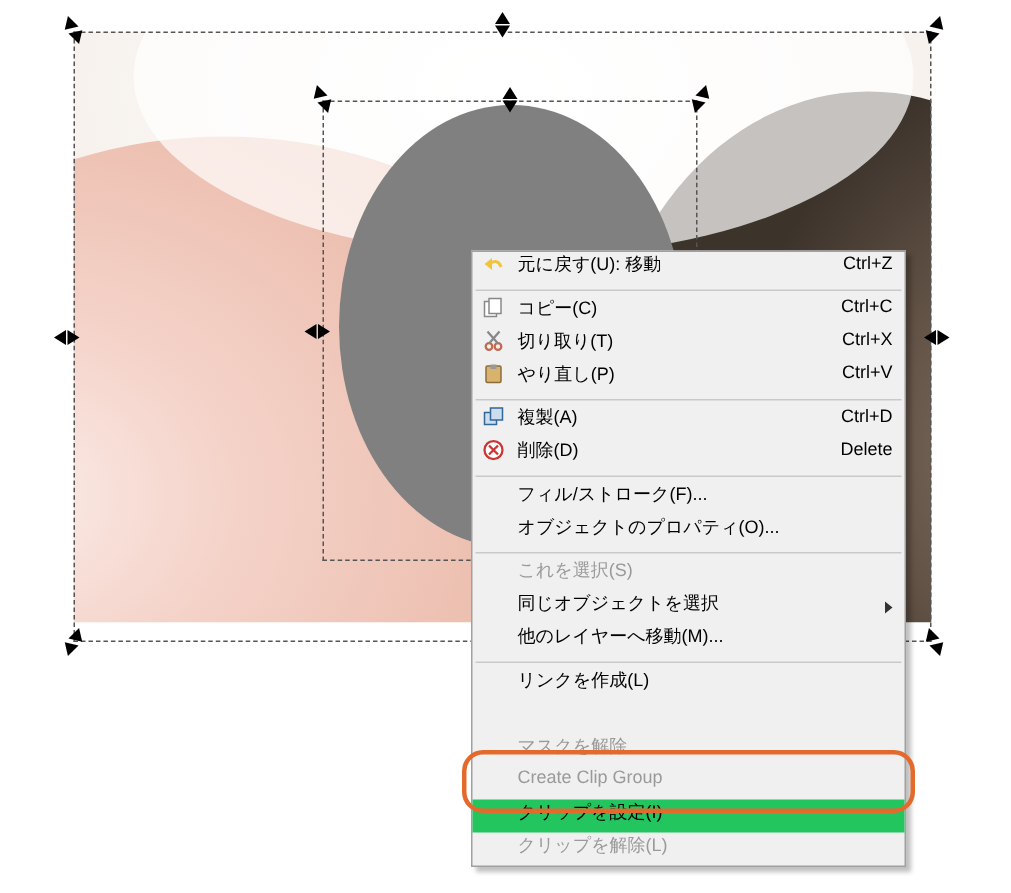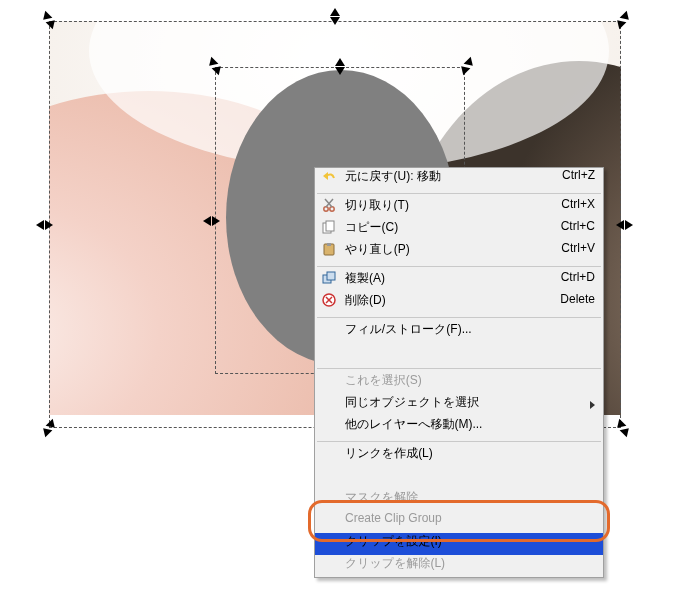--- a/index.html
+++ b/index.html
@@ -23,21 +23,21 @@
   .circle{position:absolute;left:226px;top:70px;width:230px;height:295px;background:#808080;border-radius:50%}
   
   .menu{position:absolute;left:314px;top:167px;width:288px;background:#f0f0f0;border:1px solid #a0a0a0;box-shadow:3px 3px 3px rgba(0,0,0,.25)}
   .menu .row{display:flex;height:22px;padding:0 8px 0 4px;position:relative}
   .menu .ic{width:20px;height:16px;flex:0 0 20px;display:flex;align-items:center;justify-content:center}
   .menu .lbl{flex:1 1 auto;color:#000;padding-left:6px;white-space:nowrap}
   .menu .shc{flex:0 0 auto;color:#000;padding-left:10px}
   .menu .row.sub::after{content:"";position:absolute;right:8px;top:7px;border-top:4px solid transparent;border-bottom:4px solid transparent;border-left:5px solid #333}
   .menu .row.disabled .lbl,.menu .row.disabled .shc{color:#9a9a9a}
   .menu .sep{height:1px;margin:3px 2px;background:#c9c9c9}
-  .menu .row.hl{background:#1d4ed8}
+  .menu .row.hl{background:#22c55e}
   
   .annot{position:absolute;left:308px;top:500px;width:302px;height:42px;border:3px solid #e36a2c;border-radius:14px;box-sizing:border-box;pointer-events:none}
   
   svg{display:block}
 </style>
 </head>
 <body>
 
 <div class="stage">
 
@@ -130,41 +130,41 @@
             <path d="M4 6 Q10 2 12 8" stroke="#f2c43a" fill="none" stroke-width="2"></path>
           </svg>
         </span>
         <span class="lbl">元に戻す(U): 移動</span>
         <span class="shc">Ctrl+Z</span>
       </div>
       <div class="sep"></div>
       <div class="row">
         <span class="ic">
           <svg width="14" height="14">
+            <rect x="1" y="3" width="8" height="10" fill="#fff" stroke="#888"></rect>
+            <rect x="4" y="1" width="8" height="10" fill="#fff" stroke="#888"></rect>
+          </svg>
+        </span>
+        <span class="lbl">コピー(C)</span>
+        <span class="shc">Ctrl+C</span>
+      </div>
+      <div class="row">
+        <span class="ic">
+          <svg width="14" height="14">
             <circle cx="4" cy="11" r="2.2" fill="none" stroke="#c1694f" stroke-width="1.5"></circle>
             <circle cx="10" cy="11" r="2.2" fill="none" stroke="#c1694f" stroke-width="1.5"></circle>
             <path d="M3 1 L10 9 M11 1 L4 9" stroke="#888" stroke-width="1.5"></path>
           </svg>
         </span>
         <span class="lbl">切り取り(T)</span>
         <span class="shc">Ctrl+X</span>
       </div>
       <div class="row">
         <span class="ic">
           <svg width="14" height="14">
-            <rect x="1" y="3" width="8" height="10" fill="#fff" stroke="#888"></rect>
-            <rect x="4" y="1" width="8" height="10" fill="#fff" stroke="#888"></rect>
-          </svg>
-        </span>
-        <span class="lbl">コピー(C)</span>
-        <span class="shc">Ctrl+C</span>
-      </div>
-      <div class="row">
-        <span class="ic">
-          <svg width="14" height="14">
             <rect x="2" y="2" width="10" height="11" rx="1" fill="#d9b36c" stroke="#8a6d3b"></rect>
             <rect x="5" y="1" width="4" height="3" fill="#999"></rect>
           </svg>
         </span>
         <span class="lbl">やり直し(P)</span>
         <span class="shc">Ctrl+V</span>
       </div>
       <div class="sep"></div>
       <div class="row">
         <span class="ic">
@@ -188,20 +188,21 @@
         <span class="shc">Delete</span>
       </div>
       <div class="sep"></div>
       <div class="row">
         <span class="ic"></span>
         <span class="lbl">フィル/ストローク(F)...</span>
         <span class="shc"></span>
       </div>
       <div class="row">
         <span class="ic"></span>
+        <span class="lbl">オブジェクトのプロパティ(O)...</span>
         <span class="shc"></span>
       </div>
       <div class="sep"></div>
       <div class="row disabled">
         <span class="ic"></span>
         <span class="lbl">これを選択(S)</span>
         <span class="shc"></span>
       </div>
       <div class="row sub">
         <span class="ic"></span>

